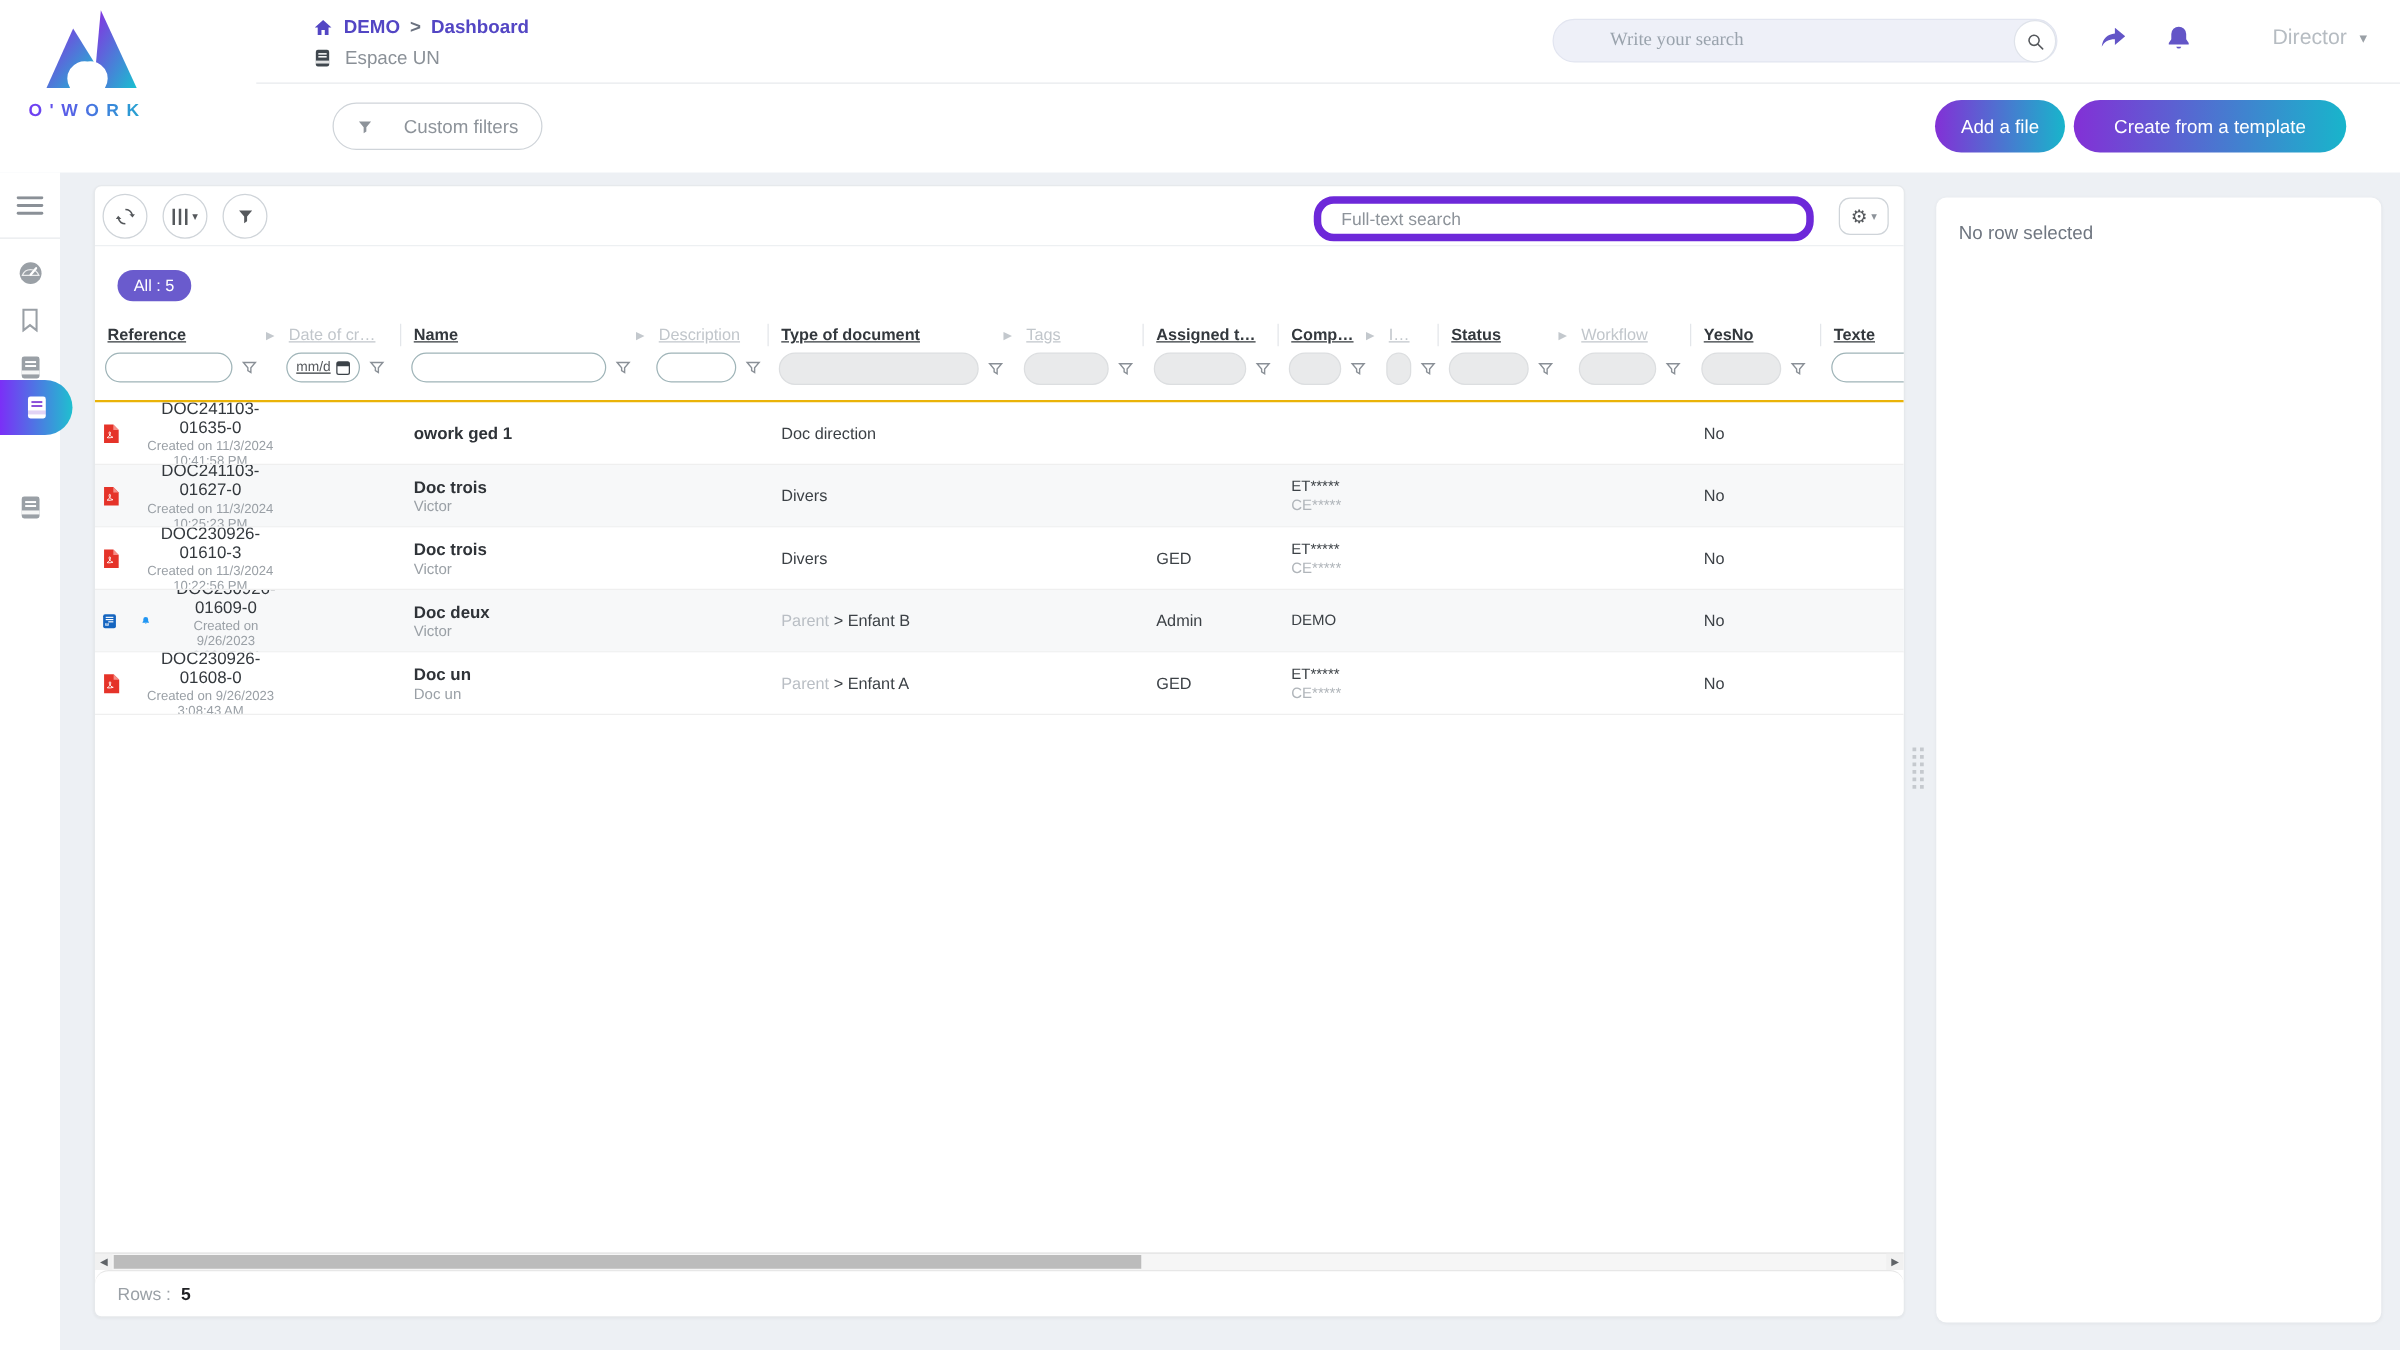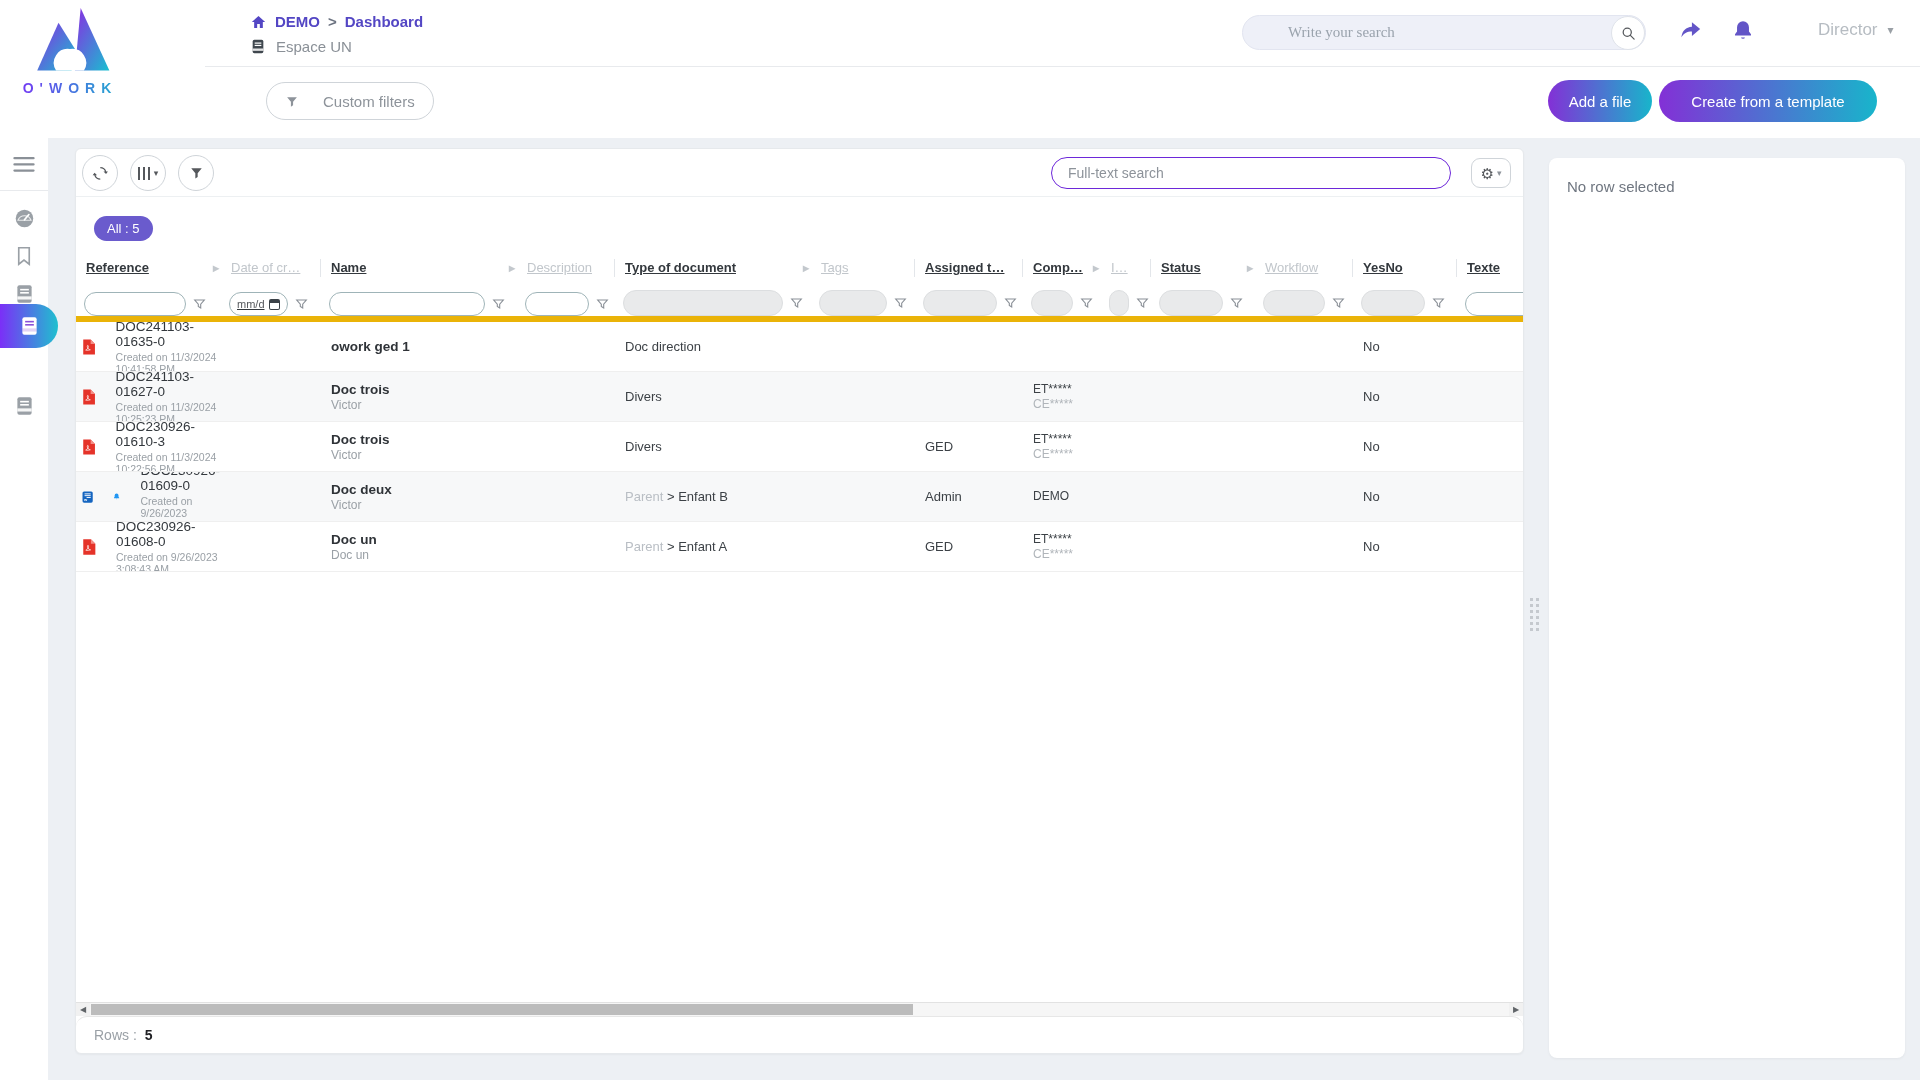--- a/index.html
+++ b/index.html
@@ -60,54 +60,54 @@
     border:1px solid #e6e9ec; border-radius:6px; display:flex; flex-direction:column; overflow:hidden;
     box-shadow:0 1px 2px rgba(0,0,0,.04); }
   .card-toolbar { height:48px; position:relative; border-bottom:1px solid #edf0f2; flex:none; }
   .circle-btn { position:absolute; top:6px; width:36px; height:36px; border-radius:50%;
     border:1px solid #cfd4d9; background:#fff; display:flex; align-items:center; justify-content:center; cursor:pointer; }
   .cb1 { left:6px; } .cb2 { left:54px; } .cb3 { left:102px; }
   .cols-glyph { display:flex; align-items:center; gap:3px; }
   .cols-glyph i { width:2px; height:13px; background:#55585c; display:block; }
   .cols-glyph .caret { font-size:9px; color:#55585c; font-style:normal; margin-left:1px; }
   .fulltext { position:absolute; left:975px; top:8px; width:400px; height:32px;
-    border:1px solid #6d28d9; border-radius:16px; padding:12px 16px; font-size:14px; color:#701a75;
+    border:6px solid #6d28d9; border-radius:16px; padding:12px 16px; font-size:14px; color:#701a75;
     outline:none; font-family:inherit; background:#fff; }
   .fulltext::placeholder { color:#8d939a; }
   .gear-btn { position:absolute; left:1395px; top:9px; width:40px; height:30px;
     border:1px solid #cfd4d9; border-radius:9px; background:#fff;
     display:flex; align-items:center; justify-content:center; gap:3px; cursor:pointer;
     color:#55585c; }
   .gear-btn .g { font-size:15px; line-height:1; }
   .gear-btn .caret { font-size:9px; color:#8d939a; }
   .badge-row { padding:19px 0 0 18px; height:57px; flex:none; }
   .badge { display:inline-block; background:#6a5bcd; color:#ffffff; font-size:13px;
     padding:5px 13px; border-radius:14px; cursor:pointer; }
   
   .thead { display:flex; height:28px; align-items:center; flex:none; }
-  .tfilter { display:flex; height:40px; align-items:flex-end; border-bottom:6px solid #eab308; flex:none;text-decoration:underline; }
+  .tfilter { display:flex; height:40px; align-items:flex-start; border-bottom:2px solid #eab308; flex:none;text-decoration:underline; }
   .trow { display:flex; height:50px; border-bottom:1px solid #efefef; flex:none; cursor:pointer; background:#fff; }
   .trow.even { background:#f7f8f9; }
   .c1{width:145px;} .c2{width:100px;} .c3{width:196px;} .c4{width:98px;} .c5{width:196px;}
   .c6{width:104px;} .c7{width:108px;} .c8{width:78px;} .c9{width:50px;} .c10{width:104px;}
   .c11{width:98px;} .c12{width:104px;} .c13{width:90px;}
   .hcell { font-size:13px; padding-left:10px; position:relative; flex:none; height:18px; line-height:18px; white-space:nowrap; overflow:hidden; cursor:pointer;text-decoration:underline; }
   .hcell.bold { font-weight:bold; color:#33383d; }
   .hcell.muted { color:#c1c6cb; }
   .hcell .sort-arrow { position:absolute; right:2px; top:0; color:#c3c8cd; font-size:12px; }
   .hcell.divr { border-right:1px solid #e3e6ea; }
   .fcell { flex:none; display:flex; align-items:center; gap:7px; padding-left:8px; white-space:nowrap; }
   .f-input { height:24px; border:1px solid #9fb4b8; border-radius:12px; background:#fff; outline:none;
     padding:0 8px; font-size:12px; font-family:inherit; color:#3c4146; }
   .f-date { height:24px; border:1px solid #9fb4b8; border-radius:12px; background:#fff;
     display:flex; align-items:center; gap:4px; padding:0 7px; font-size:11px; color:#55585c; }
   .cal-ic { width:11px; height:11px; border:1.5px solid #3b4248; border-top:4px solid #3b4248; border-radius:2px; display:inline-block; }
   .f-disabled { height:26px; background:#e9eaeb; border:1px solid #dcdee0; border-radius:13px; }
   .dcell { flex:none; padding-left:10px; display:flex; flex-direction:column; justify-content:center; overflow:hidden; }
-  .ref-wrap { flex-direction:row !important; align-items:center; gap:20px; padding-left:6px; }
+  .ref-wrap { flex-direction:row !important; align-items:center; gap:20px; padding-left:6px;text-align:center; }
   .ref-txt { display:flex; flex-direction:column; justify-content:center; }
   .ref-main { font-size:13.5px; color:#33383d; }
   .ref-sub { font-size:10.5px; color:#9aa0a6; margin-top:2px; }
   .name-main { font-size:13.5px; font-weight:bold; color:#2f3338; }
   .name-sub { font-size:12px; color:#9aa0a6; margin-top:1px; }
   .type-line { font-size:13px; color:#3c4146; white-space:nowrap; }
   .type-muted { color:#b9bec4; }
   .comp-top { font-size:12px; color:#3c4146; }
   .comp-bot { font-size:12px; color:#b0b5ba; margin-top:1px; }
   .plain { font-size:13px; color:#3c4146; }

